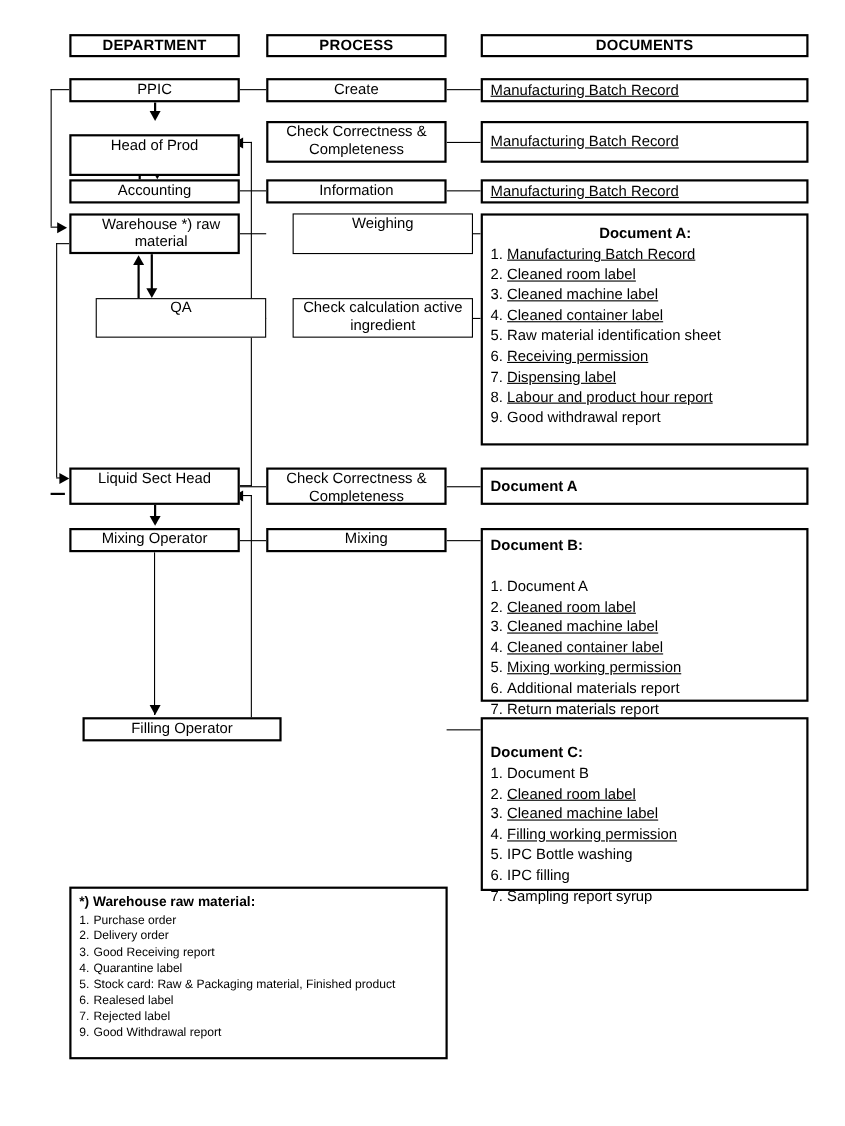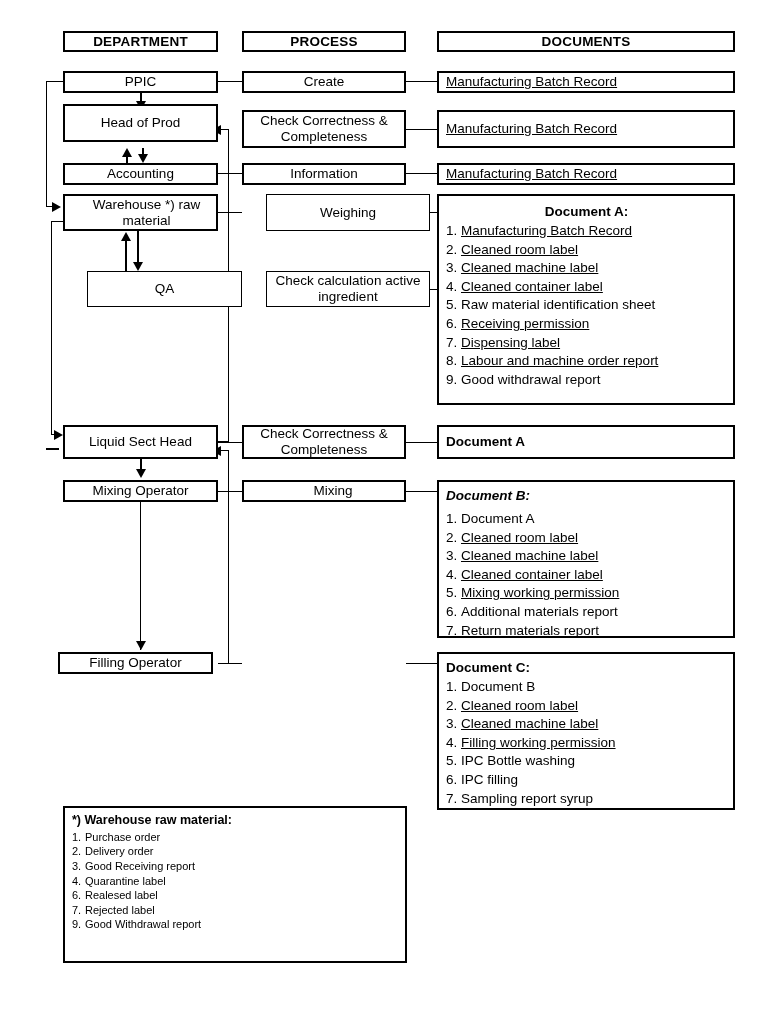--- a/index.html
+++ b/index.html
@@ -16,21 +16,21 @@
     overflow: hidden;
   }
   #canvas { position: absolute; left: 0; top: 0; width: 768px; height: 1024px; }
 
   
   .box {
     position: absolute;
     border: 2px solid #000;
     background: #fff;
     display: flex;
-    align-items: center;
+    align-items: flex-start;
     justify-content: center;
     text-align: center;
     font-size: 13.5px;
     line-height: 1.18;
     z-index: 5;
   }
   .box.thin { border-width: 1px; margin-left: 24px; }
   .hdr {
     font-weight: bold;
     font-size: 13.5px;
@@ -90,21 +90,21 @@
     <span>PROCESS</span>
   </div>
   <div class="box hdr" style="left:437px; top:31px; width:298px; height:21px;">
     <span>DOCUMENTS</span>
   </div>
 
   <div class="box" style="left:63px; top:71px; width:155px; height:22px;">
     <span>PPIC</span>
   </div>
 
-  <div class="box" style="left:63px; top:104px; width:155px; height:38px;">
+  <div class="box" style="left:63px; top:122px; width:155px; height:38px;">
     <span>Head of Prod</span>
   </div>
 
   <div class="box" style="left:63px; top:163px; width:155px; height:22px;">
     <span>Accounting</span>
   </div>
 
   <div class="box" style="left:63px; top:194px; width:155px; height:37px;">
     <span style="padding:0 2px;margin-left:12px;">Warehouse  *) raw material</span>
   </div>
@@ -114,21 +114,21 @@
   </div>
 
   <div class="box" style="left:63px; top:425px; width:155px; height:34px;">
     <span>Liquid Sect Head</span>
   </div>
 
   <div class="box" style="left:63px; top:480px; width:155px; height:22px;">
     <span>Mixing Operator</span>
   </div>
 
-  <div class="box" style="left:58px; top:652px; width:155px; height:22px;">
+  <div class="box" style="left:75px; top:652px; width:181px; height:22px;">
     <span>Filling Operator</span>
   </div>
 
   <div class="box" style="left:242px; top:71px; width:164px; height:22px;">
     <span>Create</span>
   </div>
 
   <div class="box" style="left:242px; top:110px; width:164px; height:38px;">
     <span style="padding:0 3px;">Check Correctness &amp; Completeness</span>
   </div>
@@ -170,46 +170,46 @@
     <div style="width:100%;">
       <div class="b" style="margin-bottom:2px;text-align:center;">Document A:</div>
       <ul class="doclist">
         <li><span class="num">1.</span><span class="u">Manufacturing Batch Record</span></li>
         <li><span class="num">2.</span><span class="u">Cleaned room label</span></li>
         <li><span class="num">3.</span><span class="u">Cleaned machine label</span></li>
         <li><span class="num">4.</span><span class="u">Cleaned container label</span></li>
         <li><span class="num">5.</span><span>Raw material identification sheet</span></li>
         <li><span class="num">6.</span><span class="u">Receiving permission</span></li>
         <li><span class="num">7.</span><span class="u">Dispensing label</span></li>
-        <li><span class="num">8.</span><span class="u">Labour and machine order report</span></li>
+        <li><span class="num">8.</span><span class="u">Labour and product hour report</span></li>
         <li><span class="num">9.</span><span>Good withdrawal report</span></li>
       </ul>
     </div>
   </div>
 
   <div class="box doc center-v" style="left:437px; top:425px; width:298px; height:34px;">
     <span class="b">Document A</span>
   </div>
 
   <div class="box doc" style="left:437px; top:480px; width:298px; height:158px; padding-top:6px;">
     <div style="width:100%;">
-      <div class="b" style="margin-bottom:6px;font-style:italic;">Document B:</div>
+      <div class="b" style="margin-bottom:20px;">Document B:</div>
       <ul class="doclist">
         <li><span class="num">1.</span><span>Document A</span></li>
         <li><span class="num">2.</span><span class="u">Cleaned room label</span></li>
         <li><span class="num">3.</span><span class="u">Cleaned machine label</span></li>
         <li><span class="num">4.</span><span class="u">Cleaned container label</span></li>
         <li><span class="num">5.</span><span class="u">Mixing working permission</span></li>
         <li><span class="num">6.</span><span>Additional materials report</span></li>
         <li><span class="num">7.</span><span>Return materials report</span></li>
       </ul>
     </div>
   </div>
 
-  <div class="box doc" style="left:437px; top:652px; width:298px; height:158px; padding-top:6px;">
+  <div class="box doc" style="left:437px; top:652px; width:298px; height:158px; padding-top:22px;">
     <div style="width:100%;">
       <div class="b" style="margin-bottom:2px;">Document C:</div>
       <ul class="doclist">
         <li><span class="num">1.</span><span>Document B</span></li>
         <li><span class="num">2.</span><span class="u">Cleaned room label</span></li>
         <li><span class="num">3.</span><span class="u">Cleaned machine label</span></li>
         <li><span class="num">4.</span><span class="u">Filling working permission</span></li>
         <li><span class="num">5.</span><span>IPC Bottle washing</span></li>
         <li><span class="num">6.</span><span>IPC filling</span></li>
         <li><span class="num">7.</span><span>Sampling report syrup</span></li>
@@ -217,20 +217,21 @@
     </div>
   </div>
 
   <div class="foot" style="left:63px; top:806px; width:344px; height:157px;">
     <span class="ftitle">*) Warehouse raw material:</span>
     <ul>
       <li><span class="num">1.</span><span>Purchase order</span></li>
       <li><span class="num">2.</span><span>Delivery order</span></li>
       <li><span class="num">3.</span><span>Good Receiving report</span></li>
       <li><span class="num">4.</span><span>Quarantine label</span></li>
+      <li><span class="num">5.</span><span>Stock card: Raw &amp; Packaging material, Finished product</span></li>
       <li><span class="num">6.</span><span>Realesed label</span></li>
       <li><span class="num">7.</span><span>Rejected label</span></li>
       <li><span class="num">9.</span><span>Good Withdrawal report</span></li>
     </ul>
   </div>
 
   <div class="ln h1" style="left:218px; top:81px; width:24px;"></div>
   <div class="ln h1" style="left:218px; top:173px; width:24px;"></div>
   <div class="ln h1" style="left:218px; top:212px; width:24px;"></div>
   <div class="ln h1" style="left:218px; top:289px; width:24px;"></div>

